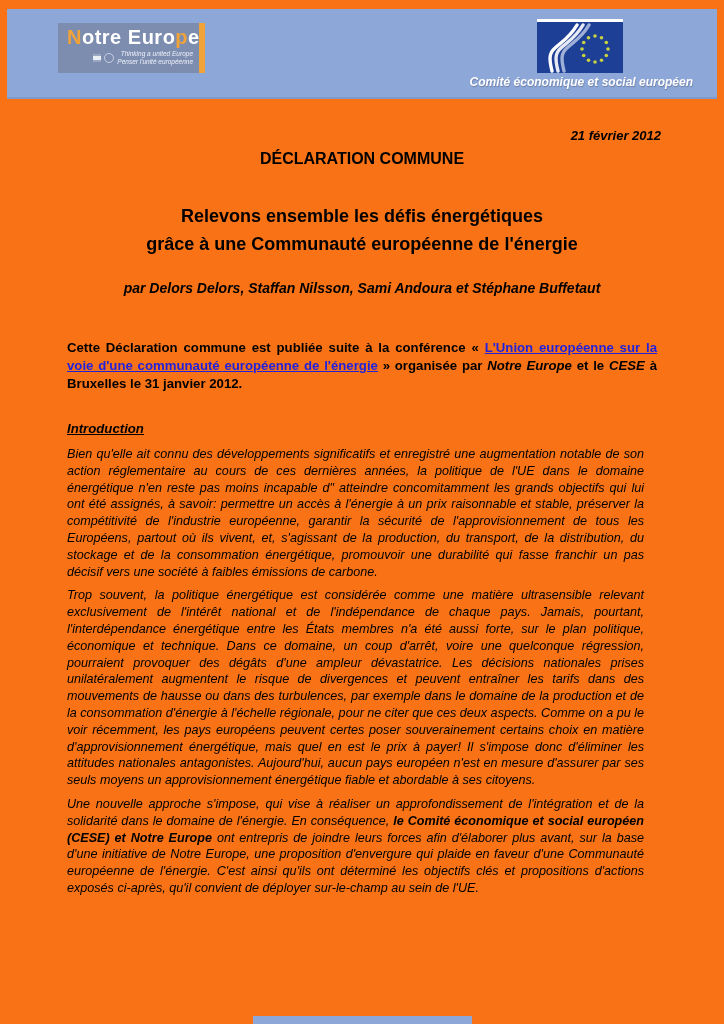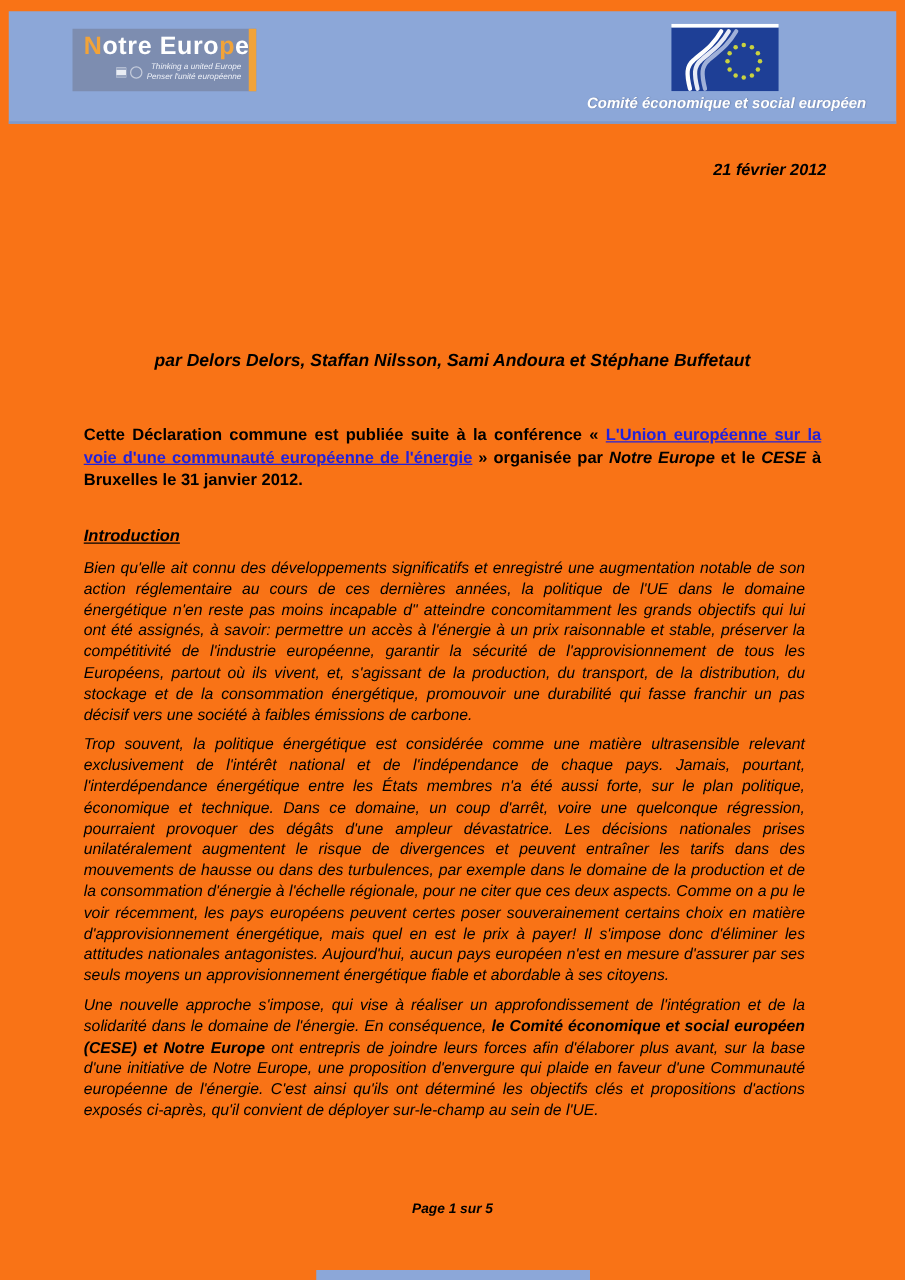--- a/index.html
+++ b/index.html
@@ -135,28 +135,29 @@
           <circle cx="46.7" cy="23.5" r="1.8"></circle>
           <circle cx="51.5" cy="18.7" r="1.8"></circle>
         </g>
       </svg>
     </div>
     <div class="cese-caption">Comité économique et social européen</div>
   </div>
 
   <div class="date">21 février 2012</div>
 
+  <h1 class="title">DÉCLARATION COMMUNE</h1>
+  <h2 class="subtitle"><span>Relevons ensemble les défis énergétiques</span><br><span>grâce à une Communauté européenne de l'énergie</span></h2>
   <div class="byline">par Delors Delors, Staffan Nilsson, Sami Andoura et Stéphane Buffetaut</div>
 
   <p class="note"><span>Cette Déclaration commune est publiée suite à la conférence « </span><a>L'Union européenne sur la voie d'une communauté européenne de l'énergie</a><span> » organisée par </span><em>Notre Europe</em><span> et le </span><em>CESE</em><span> à Bruxelles le 31 janvier 2012.</span></p>
 
   <div class="intro-heading">Introduction</div>
 
   <div class="body-text">
     <p>Bien qu'elle ait connu des développements significatifs et enregistré une augmentation notable de son action réglementaire au cours de ces dernières années, la politique de l'UE dans le domaine énergétique n'en reste pas moins incapable d" atteindre concomitamment les grands objectifs qui lui ont été assignés, à savoir: permettre un accès à l'énergie à un prix raisonnable et stable, préserver la compétitivité de l'industrie européenne, garantir la sécurité de l'approvisionnement de tous les Européens, partout où ils vivent, et, s'agissant de la production, du transport, de la distribution, du stockage et de la consommation énergétique, promouvoir une durabilité qui fasse franchir un pas décisif vers une société à faibles émissions de carbone.</p>
     <p>Trop souvent, la politique énergétique est considérée comme une matière ultrasensible relevant exclusivement de l'intérêt national et de l'indépendance de chaque pays. Jamais, pourtant, l'interdépendance énergétique entre les États membres n'a été aussi forte, sur le plan politique, économique et technique. Dans ce domaine, un coup d'arrêt, voire une quelconque régression, pourraient provoquer des dégâts d'une ampleur dévastatrice. Les décisions nationales prises unilatéralement augmentent le risque de divergences et peuvent entraîner les tarifs dans des mouvements de hausse ou dans des turbulences, par exemple dans le domaine de la production et de la consommation d'énergie à l'échelle régionale, pour ne citer que ces deux aspects. Comme on a pu le voir récemment, les pays européens peuvent certes poser souverainement certains choix en matière d'approvisionnement énergétique, mais quel en est le prix à payer! Il s'impose donc d'éliminer les attitudes nationales antagonistes. Aujourd'hui, aucun pays européen n'est en mesure d'assurer par ses seuls moyens un approvisionnement énergétique fiable et abordable à ses citoyens.</p>
     <p><span>Une nouvelle approche s'impose, qui vise à réaliser un approfondissement de l'intégration et de la solidarité dans le domaine de l'énergie. En conséquence, </span><strong>le Comité économique et social européen (CESE) et Notre Europe</strong><span> ont entrepris de joindre leurs forces afin d'élaborer plus avant, sur la base d'une initiative de Notre Europe, une proposition d'envergure qui plaide en faveur d'une Communauté européenne de l'énergie. C'est ainsi qu'ils ont déterminé les objectifs clés et propositions d'actions exposés ci-après, qu'il convient de déployer sur-le-champ au sein de l'UE.</span></p>
   </div>
 
-  <div class="footer-page">Page 1 sur 5</div>
   <div class="bottom-bar"></div>
 
 </div>
 
 </body></html>

